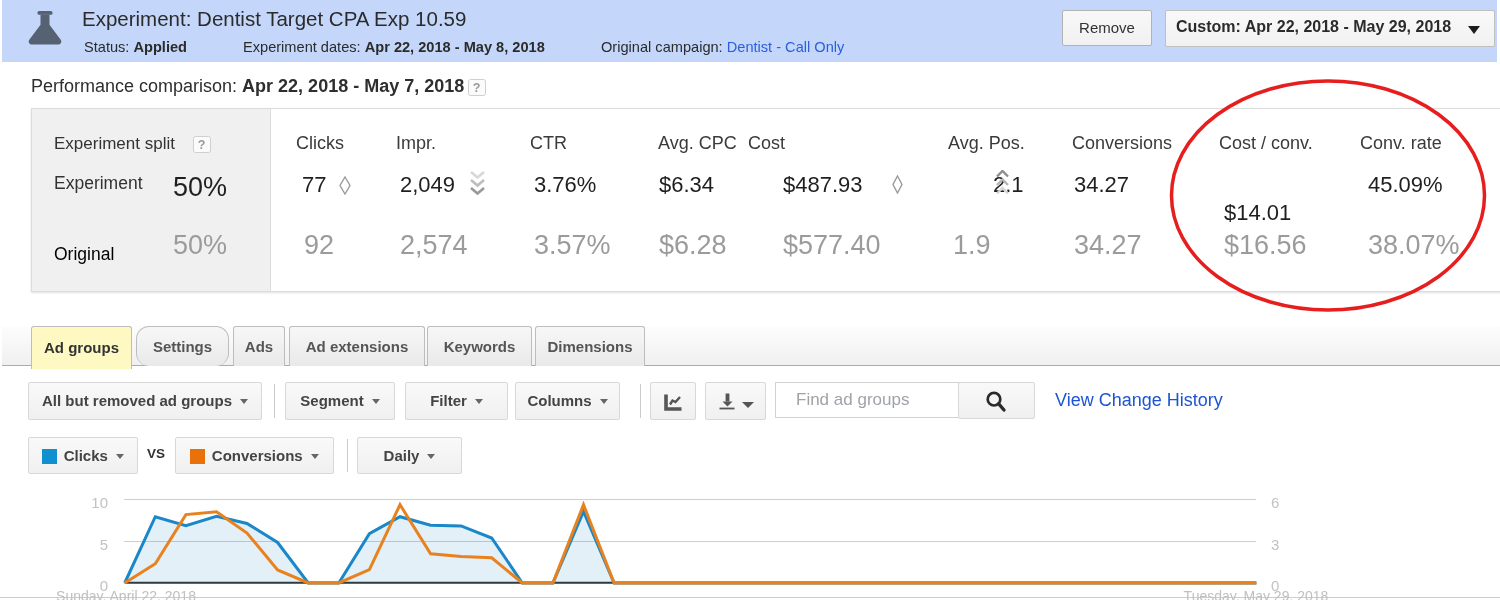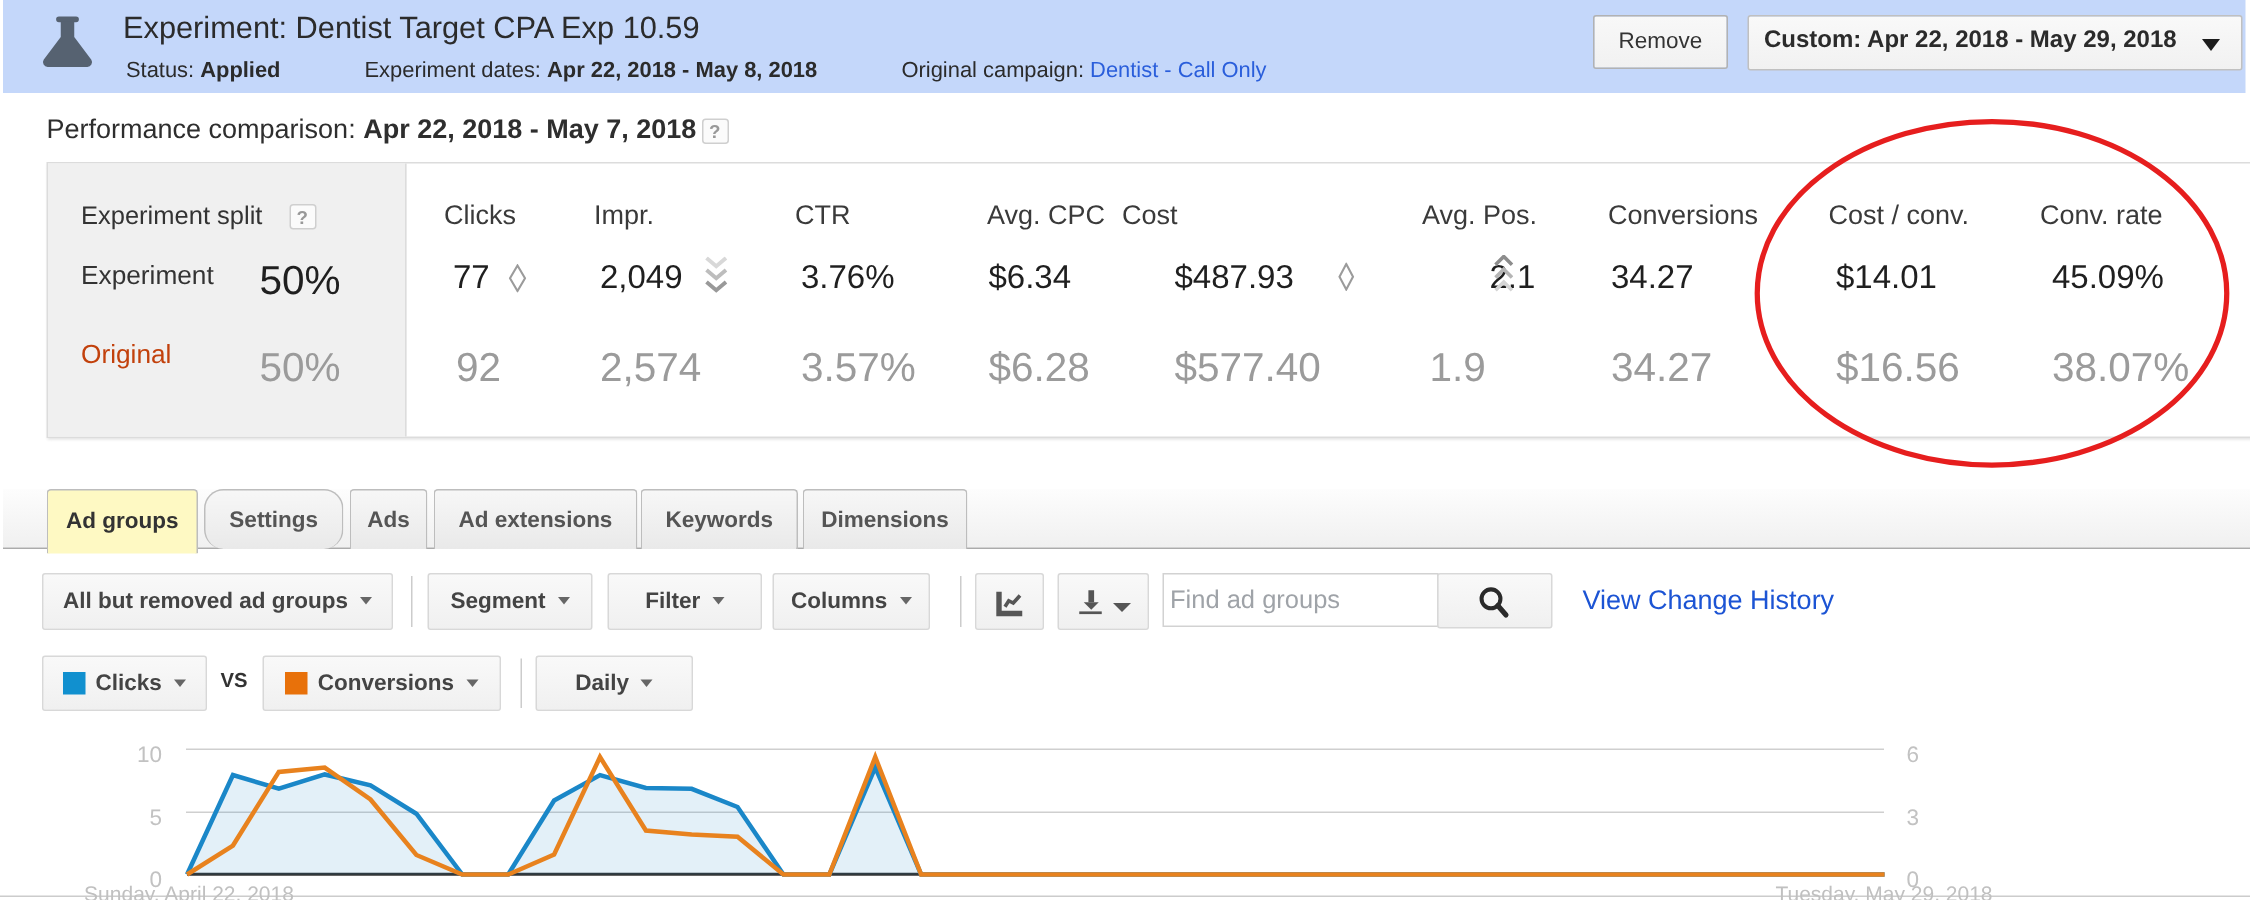--- a/index.html
+++ b/index.html
@@ -41,41 +41,41 @@
 <div class="abs" style="left:31px;top:75.5px;font-size:18px;color:#2e2e2e;">Performance comparison: <b>Apr 22, 2018 - May 7, 2018</b></div>
 <div class="help" style="left:467.5px;top:78.5px;">?</div>
 
 <div class="abs" style="left:31px;top:108px;width:1472px;height:184px;background:#fff;border:1px solid #dcdcdc;box-shadow:0 1px 2px rgba(0,0,0,0.12);"></div>
 <div class="abs" style="left:32px;top:109px;width:239px;height:182px;background:#f0f0f0;border-right:1px solid #dcdcdc;"></div>
 
 <div class="abs" style="left:54px;top:134px;font-size:17px;color:#333;">Experiment split</div>
 <div class="help" style="left:192.5px;top:135.5px;">?</div>
 <div class="abs" style="left:54px;top:172.5px;font-size:17.5px;color:#333;">Experiment</div>
 <div class="abs" style="left:173px;top:171.5px;font-size:27px;color:#1f1f1f;">50%</div>
-<div class="abs" style="left:54px;top:226px;font-size:17.5px;color:#c2410c;">Original</div>
+<div class="abs" style="left:54px;top:244px;font-size:17.5px;color:#000000;">Original</div>
 <div class="abs" style="left:173px;top:230px;font-size:27px;color:#9b9b9b;">50%</div>
 
 <div class="hdr" style="left:296px;">Clicks</div>
 <div class="hdr" style="left:396px;">Impr.</div>
 <div class="hdr" style="left:530px;">CTR</div>
 <div class="hdr" style="left:658px;">Avg. CPC</div>
 <div class="hdr" style="left:736px;margin-left:12px;">Cost</div>
 <div class="hdr" style="left:948px;">Avg. Pos.</div>
 <div class="hdr" style="left:1072px;">Conversions</div>
 <div class="hdr" style="left:1219px;">Cost / conv.</div>
 <div class="hdr" style="left:1360px;">Conv. rate</div>
 
 <div class="v1" style="left:302px;">77</div>
 <div class="v1" style="left:400px;">2,049</div>
 <div class="v1" style="left:534px;">3.76%</div>
 <div class="v1" style="left:659px;">$6.34</div>
 <div class="v1" style="left:783px;">$487.93</div>
 <div class="v1" style="left:953px;margin-left:40px;">2.1</div>
 <div class="v1" style="left:1074px;">34.27</div>
-<div class="v1" style="left:1224px;">$14.01</div>
+<div class="v1" style="left:1224px;margin-top:28px;">$14.01</div>
 <div class="v1" style="left:1368px;">45.09%</div>
 
 <div class="v2" style="left:304px;">92</div>
 <div class="v2" style="left:400px;">2,574</div>
 <div class="v2" style="left:534px;">3.57%</div>
 <div class="v2" style="left:659px;">$6.28</div>
 <div class="v2" style="left:783px;">$577.40</div>
 <div class="v2" style="left:953px;">1.9</div>
 <div class="v2" style="left:1074px;">34.27</div>
 <div class="v2" style="left:1224px;">$16.56</div>
@@ -121,21 +121,21 @@
   <path d="M2 1.5 V16 H17.5" stroke="#565656" stroke-width="3.6" fill="none"></path>
   <path d="M6 11.5 L8.5 7.5 L11.5 9 L16 4" stroke="#565656" stroke-width="2.4" fill="none"></path>
 </svg>
 <div class="tbtn" style="left:705px;width:61px;"></div>
 <svg class="abs" style="left:718px;top:392px;" width="20" height="20" viewBox="0 0 20 20">
   <path d="M9.5 1.5 V9.5" stroke="#555" stroke-width="3.8" fill="none"></path>
   <path d="M4.5 9.5 h10 L9.5 14.5 Z" fill="#555"></path>
   <path d="M1.5 16.5 H16.5" stroke="#555" stroke-width="1.8" fill="none"></path>
 </svg>
 <span class="abs" style="left:742px;top:401.5px;width:0;height:0;border-left:6px solid transparent;border-right:6px solid transparent;border-top:6.5px solid #555;"></span>
-<div class="abs" style="left:775px;top:381.5px;width:184px;height:36px;background:#fff;border:1px solid #d2d2d2;font-size:17px;color:#9fa3a8;line-height:34px;padding-left:4px;">Find ad groups</div>
+<div class="abs" style="left:775px;top:381.5px;width:184px;height:36px;background:#fff;border:1px solid #d2d2d2;font-size:17px;color:#9fa3a8;line-height:34px;padding-left:20px;">Find ad groups</div>
 <div class="tbtn" style="left:958px;width:77px;top:381.5px;height:37px;"></div>
 <svg class="abs" style="left:985px;top:389.5px;" width="22" height="23" viewBox="0 0 22 23">
   <circle cx="9" cy="9.2" r="6.3" stroke="#2a2a2a" stroke-width="2.7" fill="none"></circle>
   <path d="M13.5 13.7 L19 20" stroke="#2a2a2a" stroke-width="3.4" stroke-linecap="round" fill="none"></path>
 </svg>
 <div class="abs" style="left:1055px;top:390px;font-size:18px;color:#1c54d4;">View Change History</div>
 
 <div class="tbtn2" style="left:28px;width:110px;"><span class="sq" style="background:#1190cf;"></span>Clicks<span class="tri"></span></div>
 <div class="abs" style="left:147px;top:446px;font-size:13.5px;font-weight:bold;color:#333;">VS</div>
 <div class="tbtn2" style="left:175px;width:159px;"><span class="sq" style="background:#e8710a;"></span>Conversions<span class="tri"></span></div>

